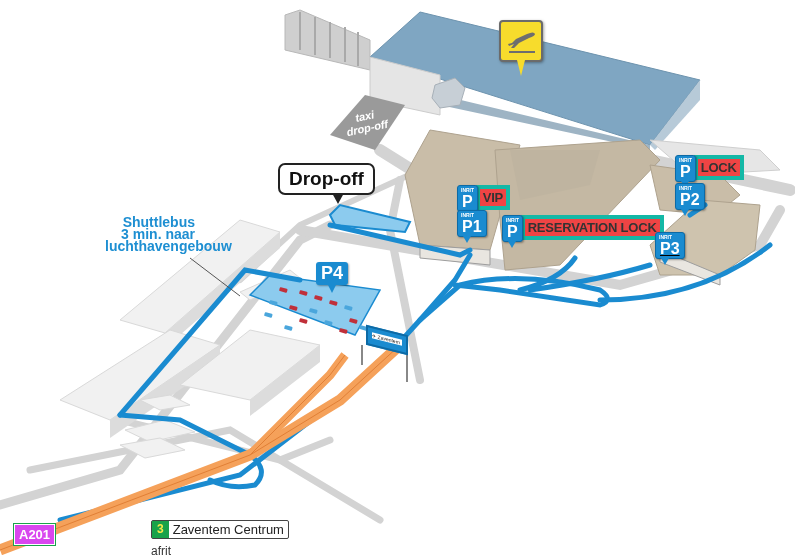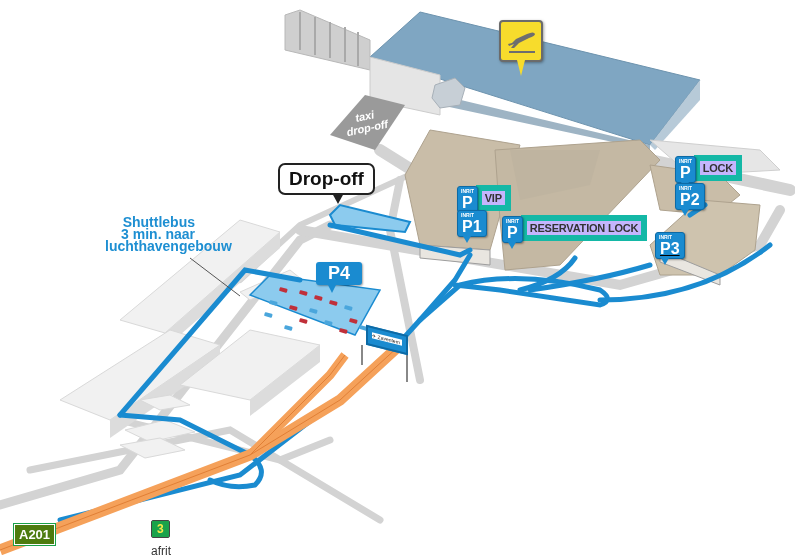--- a/index.html
+++ b/index.html
@@ -18,39 +18,39 @@
   .shuttle .t2 { font-size: 14px; }
 
   .pbadge { position: absolute; display: flex; align-items: flex-end; }
   .pbox { position: relative; background: #1a8bd0; color: #fff; font-weight: bold; border-radius: 3px;
           border: 1px solid #0d6aa5; box-shadow: 1px 1px 2px rgba(0,0,0,0.35);
           font-size: 16px; line-height: 17px; padding: 7px 4px 1px 4px; }
   .pbox .inrit { position: absolute; top: 1px; left: 3px; font-size: 5px; line-height: 6px; font-weight: bold; }
   .pbox::after { content: ""; position: absolute; left: 5px; bottom: -7px;
                  border-left: 4px solid transparent; border-right: 4px solid transparent;
                  border-top: 7px solid #1a8bd0; }
-  .ptag { background: #c4b5fd; color: #333; font-size: 11px; font-weight: bold; border: 6px solid #14b8a6;
+  .ptag { background: #ef4444; color: #333; font-size: 13px; font-weight: bold; border: 4px solid #14b8a6;
           padding: 1px 3px; margin-left: -2px; margin-bottom: 2px; letter-spacing: -0.2px; }
 
   .p4 { position: absolute; background: #1a8bd0; color: #fff; font-weight: bold; font-size: 18px;
-        padding: 1px 12px; border-radius: 3px; box-shadow: 1px 1px 2px rgba(0,0,0,0.35); }
+        padding: 1px 5px; border-radius: 3px; box-shadow: 1px 1px 2px rgba(0,0,0,0.35); }
   .p4::after { content: ""; position: absolute; left: 12px; bottom: -8px;
                border-left: 4px solid transparent; border-right: 4px solid transparent;
                border-top: 8px solid #1a8bd0; }
 
   .departure { position: absolute; width: 40px; height: 38px; background: #f7dc2c; border: 2px solid #6b6b6b;
                border-radius: 4px; box-shadow: 1px 1px 3px rgba(0,0,0,0.35); }
   .departure::after { content: ""; position: absolute; left: 16px; bottom: -16px;
                       border-left: 4px solid transparent; border-right: 4px solid transparent;
                       border-top: 16px solid #f7dc2c; }
 
   .taxi { position: absolute; color: #fff; font-style: italic; font-weight: bold; font-size: 11px;
           text-align: center; line-height: 12px; transform: rotate(-12deg); }
 
-  .hwy { position: absolute; background: #4d7c0f; color: #fff; font-weight: bold; font-size: 13px;
+  .hwy { position: absolute; background: #d946ef; color: #fff; font-weight: bold; font-size: 13px;
          padding: 2px 4px; border: 1px solid #fff; outline: 1px solid #19a24a; }
   .afrit-label { position: absolute; font-size: 12px; color: #333; }
   .exit-sign { position: absolute; display: flex; border: 1px solid #444; border-radius: 2px; background: #fff; }
   .exit-num { background: #19a24a; color: #f7e84a; font-weight: bold; font-size: 12px; padding: 1px 5px; }
   .exit-name { color: #222; font-size: 13px; padding: 0 4px; line-height: 17px; }
 
   .road-sign { position: absolute; background: #1a8bd0; border: 2px solid #0d6aa5; width: 38px; height: 16px;
                transform: skewY(14deg); }
   .road-sign .inner { position: absolute; left: 4px; top: 4px; right: 4px; height: 6px; background: #fff;
                       font-size: 5px; line-height: 6px; color: #222; white-space: nowrap; overflow: hidden; }
@@ -201,13 +201,14 @@
 
 <div class="road-sign" style="left:366px; top:330px;">
   <div class="inner">✈ Zaventem</div>
 </div>
 
 <div class="hwy" style="left:14px; top:524px;">A201</div>
 
 <div class="afrit-label" style="left:151px; top:506px;margin-top:38px;">afrit</div>
 <div class="exit-sign" style="left:151px; top:520px;">
   <span class="exit-num">3</span>
+  <span class="exit-name">Zaventem Centrum</span>
 </div>
 
 </body></html>

